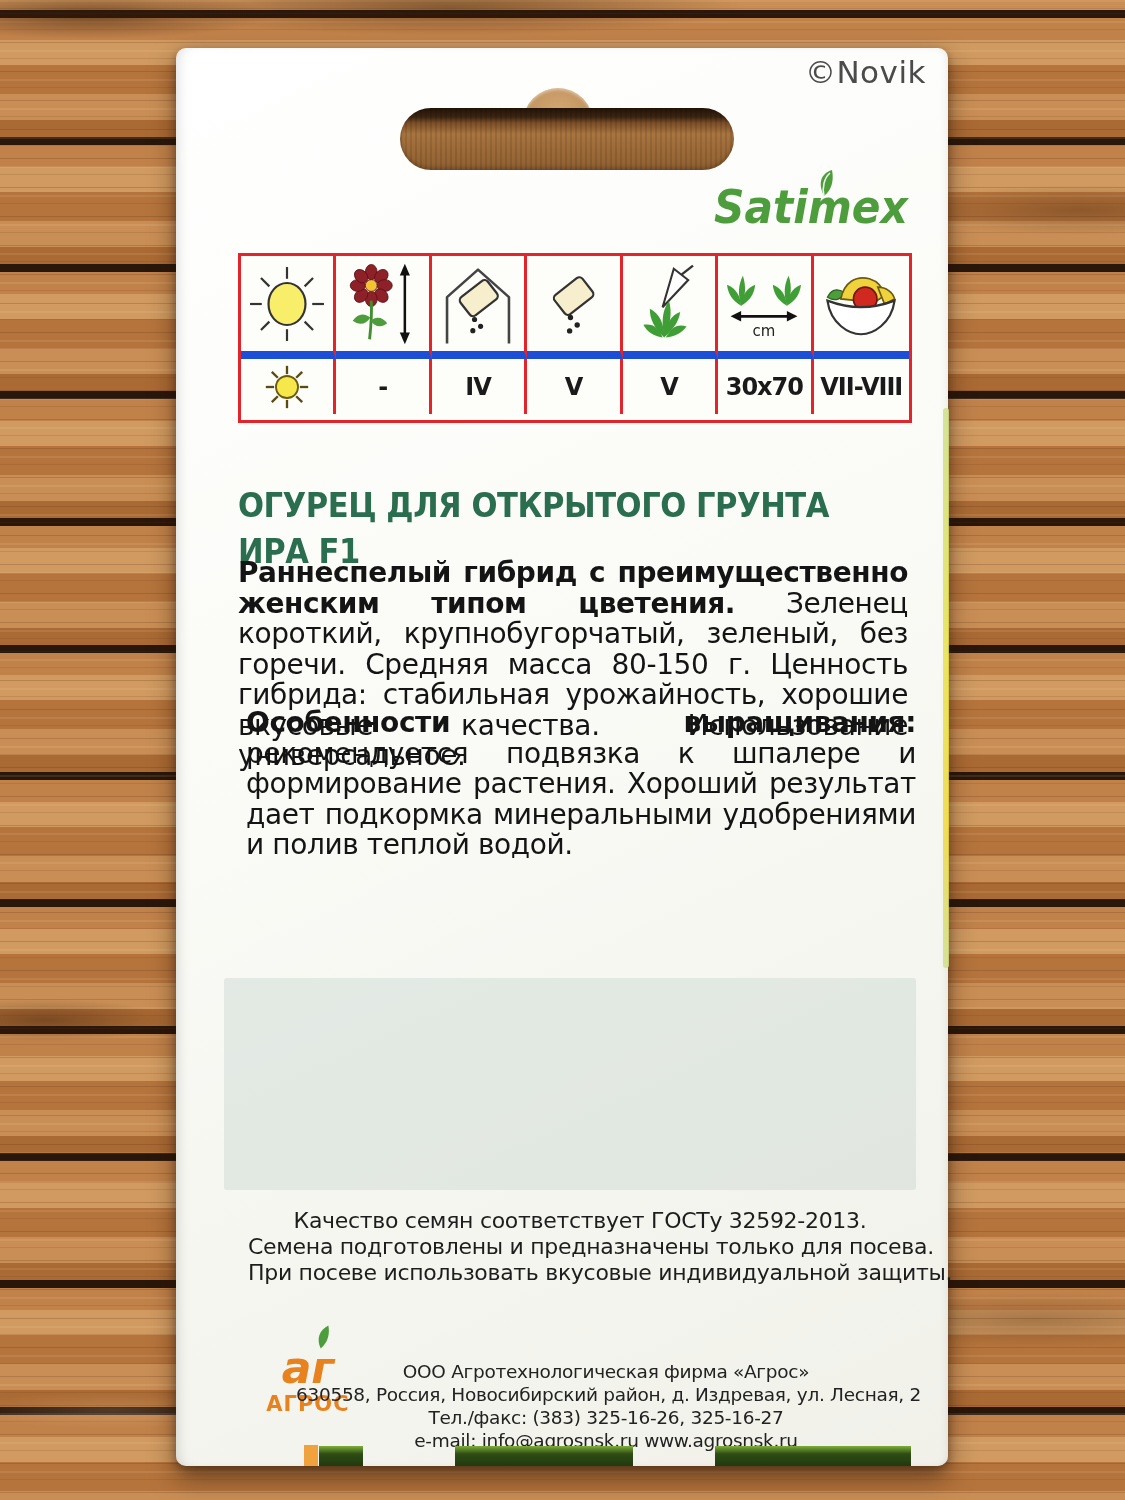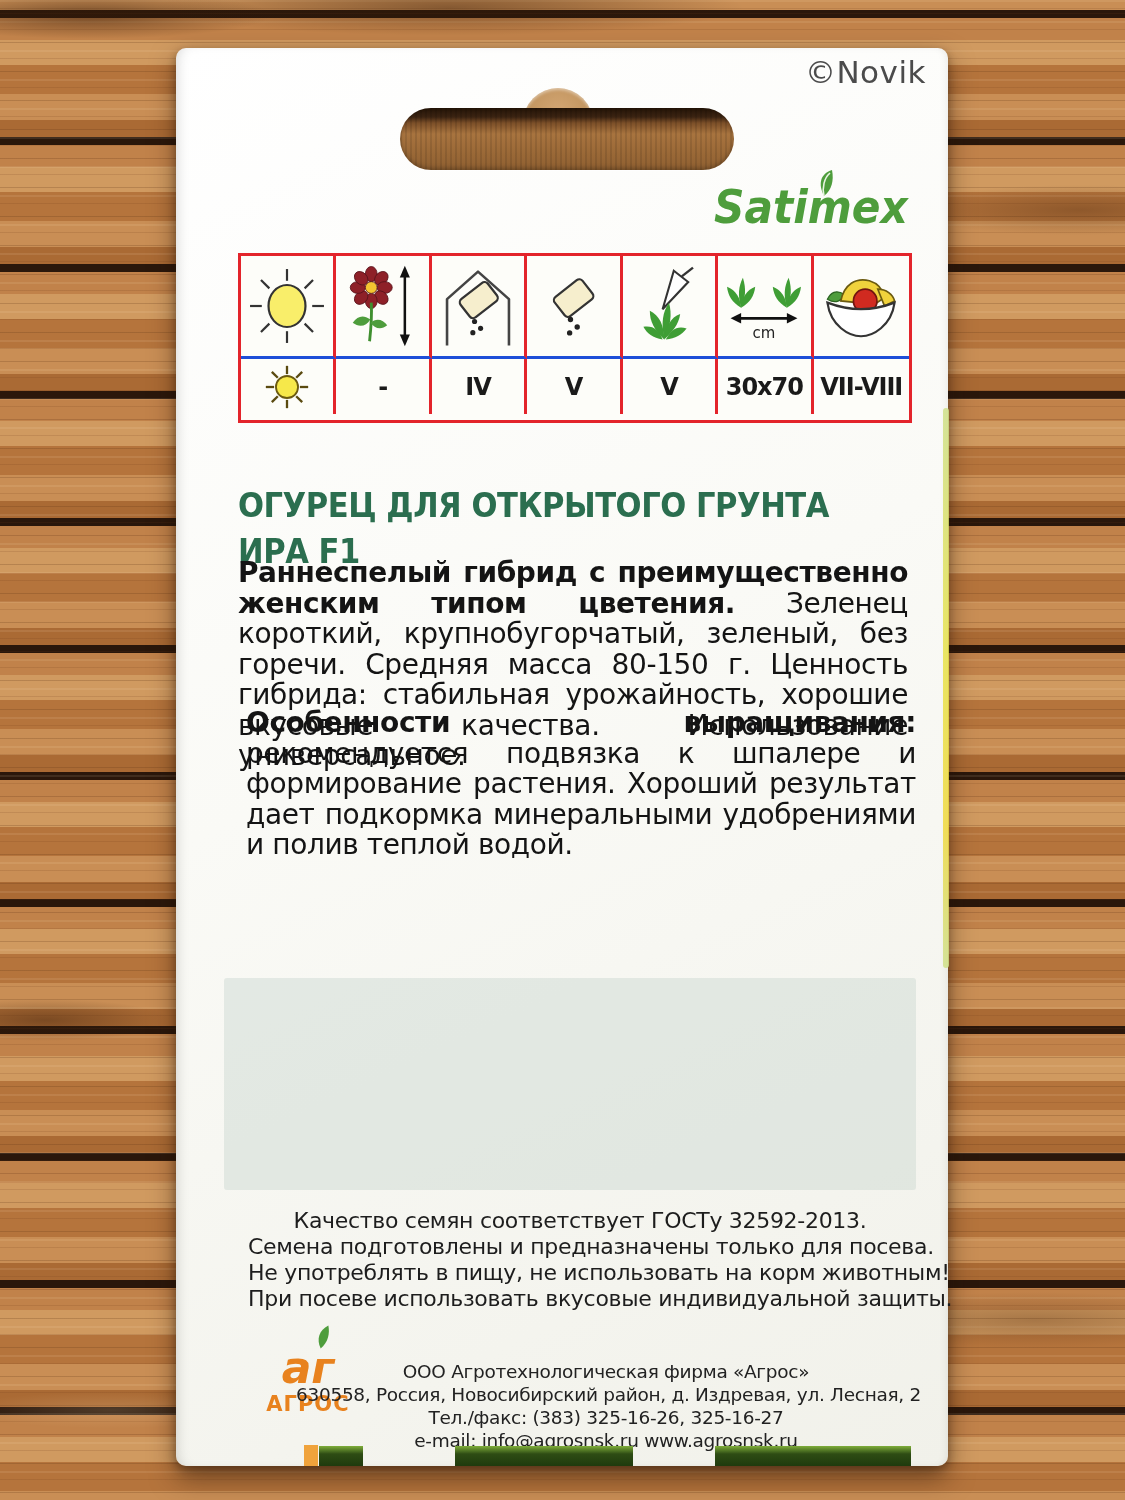--- a/index.html
+++ b/index.html
@@ -58,21 +58,21 @@
   .satimex .brand-text{position:absolute;left:0;bottom:2px;font-size:46px;font-weight:bold;
     font-style:italic;letter-spacing:0px;transform:scaleX(.92);transform-origin:left bottom;}
   .satimex svg{position:absolute;left:94px;top:-8px;}
 
   
   .itable{position:absolute;left:62px;top:205px;width:668px;height:164px;
     display:grid;grid-template-columns:repeat(7,1fr);grid-template-rows:103px 55px;
     border:3px solid #e3242b;background:#fdfdf9;}
   .itable .cell{border-right:3px solid #e3242b;display:flex;align-items:center;justify-content:center;}
   .itable .cell:nth-child(7n){border-right:none;}
-  .itable .r1{border-bottom:3px solid #1d4ed8;text-align:right;}
+  .itable .r1{border-bottom:8px solid #1d4ed8;text-align:right;}
   .itable .val{font-size:24px;font-weight:bold;color:#1a1a1a;letter-spacing:-1px;white-space:nowrap;}
 
   
   .title-cat,.title-var{position:absolute;left:62px;color:#2b6e4f;font-weight:bold;
     font-size:34px;transform:scaleX(.9);transform-origin:left top;letter-spacing:-.5px;white-space:nowrap;}
   .title-cat{top:437px;}
   .title-var{top:483px;}
 
   
   .para{position:absolute;left:62px;width:670px;font-size:28px;line-height:30.5px;
@@ -255,21 +255,20 @@
 
   <p class="para para1"><b>Раннеспелый гибрид с преимущественно женским типом цветения.</b><span> Зеленец короткий, крупнобугорчатый, зеленый, без горечи. Средняя масса 80-150 г. Ценность гибрида: стабильная урожайность, хорошие вкусовые качества. Использование универсальное.</span></p>
 
   <p class="para para2"><b>Особенности выращивания:</b><span> рекомендуется подвязка к шпалере и формирование растения. Хороший результат дает подкормка минеральными удобрениями и полив теплой водой.</span></p>
 
   <div class="sticker"></div>
 
   <div class="legal">
     <div>Качество семян соответствует ГОСТу 32592-2013.</div>
     <div>Семена подготовлены и предназначены только для посева.</div>
-    <div>Не употреблять в пищу, не использовать на корм животным!</div>
     <div>При посеве использовать вкусовые индивидуальной защиты.</div>
   </div>
 
   <div class="agros">
     <div class="mark">
       <span>аг</span>
       <svg width="26" height="30" viewBox="0 0 34 30">
         <path d="M14,30 C8,18 12,6 24,0 C26,10 24,22 14,30 Z" fill="#4e9d3c"></path>
       </svg>
     </div>

